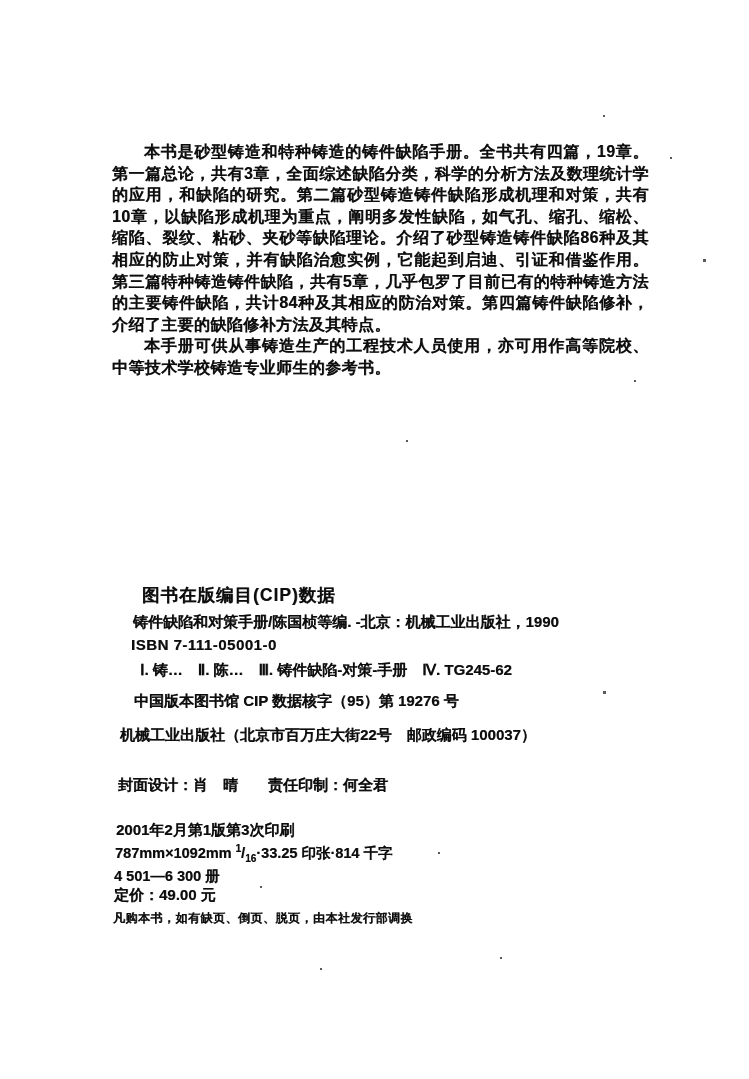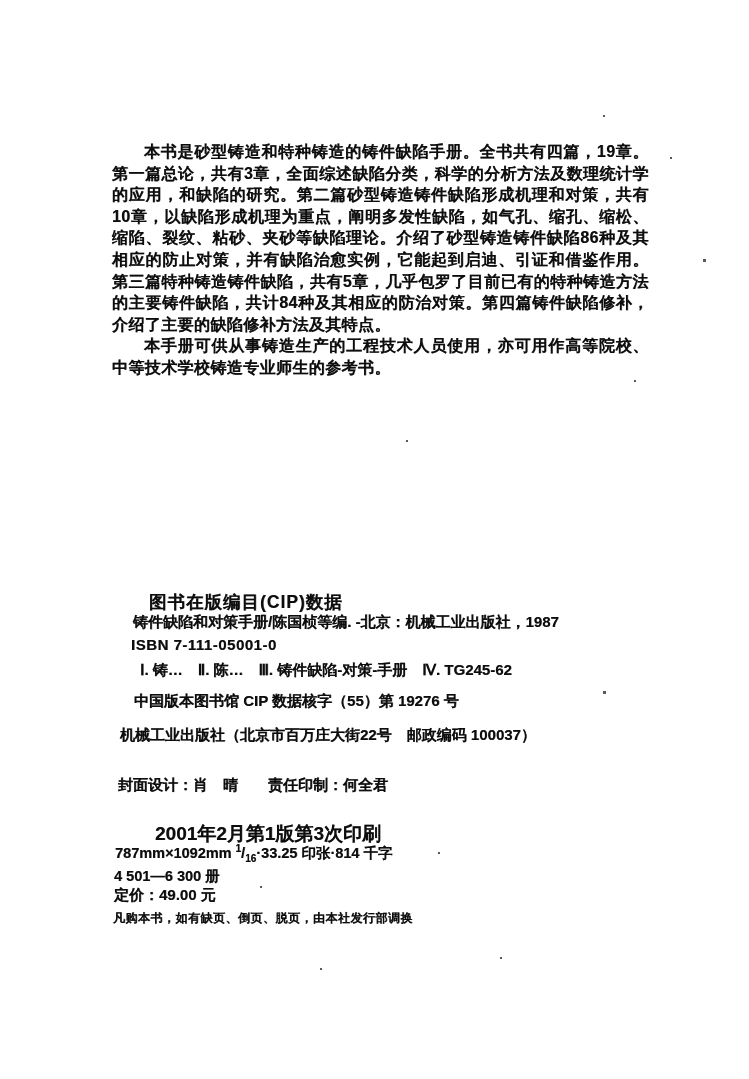--- a/index.html
+++ b/index.html
@@ -13,54 +13,54 @@
     font-weight:700;
     text-shadow:0.4px 0.4px 0 rgba(0,0,0,0.55);
   }
   .abstract {
     position:absolute; left:112px; top:141px; width:537px;
     font-size:16px; line-height:21.6px;
     text-align:justify; letter-spacing:0.4px;
   }
   .abstract p { margin:0; text-indent:2em; }
   .line { position:absolute; white-space:nowrap; }
-  .cip-heading   { left:134px; top:575px; font-size:17.5px; margin:15px; letter-spacing:1px; }
+  .cip-heading   { left:134px; top:575px; font-size:17.5px; margin:8px; letter-spacing:1px; }
   .book-line     { left:133px; top:613px; font-size:15px; }
   .isbn-line     { left:131px; top:636px; font-size:15px; letter-spacing:0.5px; }
   .class-line    { left:140px; top:661px; font-size:15px; }
   .cipnum-line   { left:134px; top:692px; font-size:15px; }
   .pubname-line  { left:120px; top:726px; font-size:15px; }
   .editors-line  { left:119px; top:751px; font-size:15px; }
   .design-line   { left:118px; top:776px; font-size:15px;text-align:center; }
   .printing-line { left:117px; top:798px; font-size:15.5px; }
-  .edition-line  { left:116px; top:821px; font-size:19px;margin-left:39px; }
+  .edition-line  { left:116px; top:821px; font-size:15px; }
   .format-line   { left:115px; top:843px; font-size:14.5px; }
   .format-line sup { font-size:10px; vertical-align:6px; }
   .format-line sub { font-size:10px; vertical-align:-4px; }
   .printrun-line { left:114px; top:867px; font-size:14.5px; }
   .price-line    { left:114px; top:886px; font-size:15px; }
   .notice-line   { left:113px; top:910px; font-size:12px; letter-spacing:0.5px; }
   .hotline-line  { left:112px; top:935px; font-size:16px; letter-spacing:0.5px; }
   .noise { position:absolute; background:#222; opacity:0.75; }
 </style>
 </head>
 <body>
 
 <div class="page">
 
   <section class="abstract">
     <p>本书是砂型铸造和特种铸造的铸件缺陷手册。全书共有四篇，19章。第一篇总论，共有3章，全面综述缺陷分类，科学的分析方法及数理统计学的应用，和缺陷的研究。第二篇砂型铸造铸件缺陷形成机理和对策，共有10章，以缺陷形成机理为重点，阐明多发性缺陷，如气孔、缩孔、缩松、缩陷、裂纹、粘砂、夹砂等缺陷理论。介绍了砂型铸造铸件缺陷86种及其相应的防止对策，并有缺陷治愈实例，它能起到启迪、引证和借鉴作用。第三篇特种铸造铸件缺陷，共有5章，几乎包罗了目前已有的特种铸造方法的主要铸件缺陷，共计84种及其相应的防治对策。第四篇铸件缺陷修补，介绍了主要的缺陷修补方法及其特点。</p>
     <p>本手册可供从事铸造生产的工程技术人员使用，亦可用作高等院校、中等技术学校铸造专业师生的参考书。</p>
   </section>
 
   <h2 class="line cip-heading">图书在版编目(CIP)数据</h2>
-  <div class="line book-line">铸件缺陷和对策手册/陈国桢等编. -北京：机械工业出版社，1987</div>
+  <div class="line book-line">铸件缺陷和对策手册/陈国桢等编. -北京：机械工业出版社，1990</div>
   <div class="line isbn-line">ISBN 7-111-05001-0</div>
   <div class="line class-line">Ⅰ. 铸…　Ⅱ. 陈…　Ⅲ. 铸件缺陷-对策-手册　Ⅳ. TG245-62</div>
-  <div class="line cipnum-line">中国版本图书馆 CIP 数据核字（55）第 19276 号</div>
+  <div class="line cipnum-line">中国版本图书馆 CIP 数据核字（95）第 19276 号</div>
 
   <div class="line pubname-line">机械工业出版社（北京市百万庄大街22号　邮政编码 100037）</div>
   <div class="line design-line">封面设计：肖　晴　　责任印制：何全君</div>
   <div class="line edition-line">2001年2月第1版第3次印刷</div>
 
   <div class="line format-line">
     <span>787mm×1092mm </span><sup>1</sup><span>/</span><sub>16</sub><span>·33.25 印张·814 千字</span>
   </div>
 
   <div class="line printrun-line">4 501—6 300 册</div>

